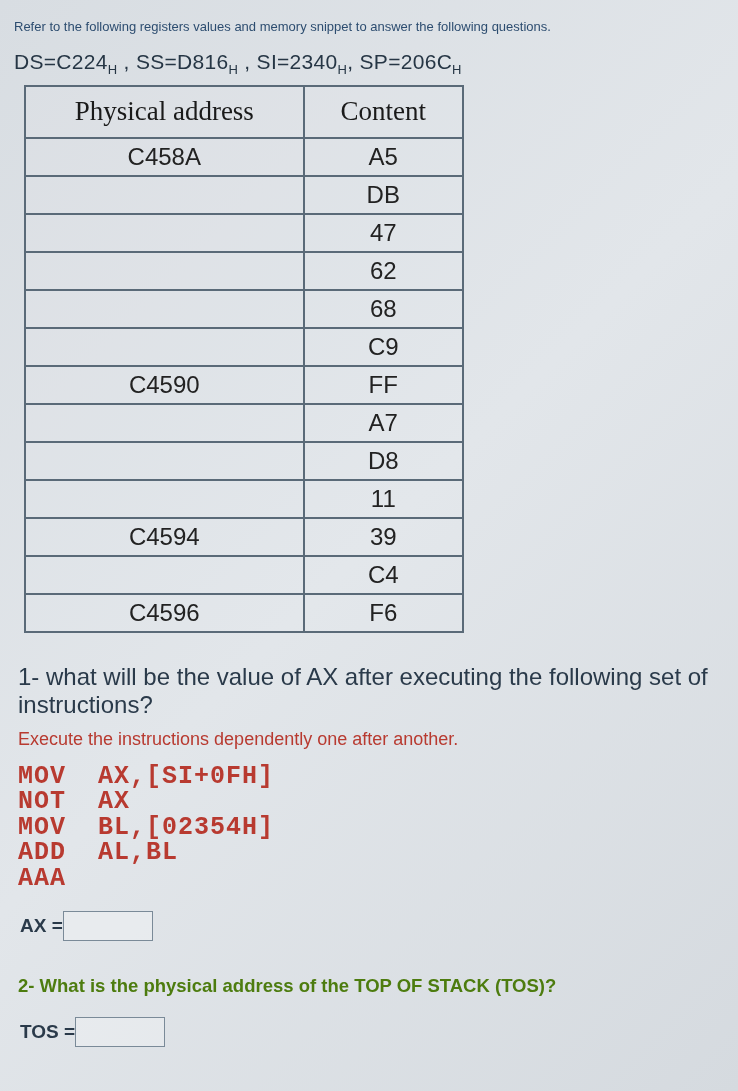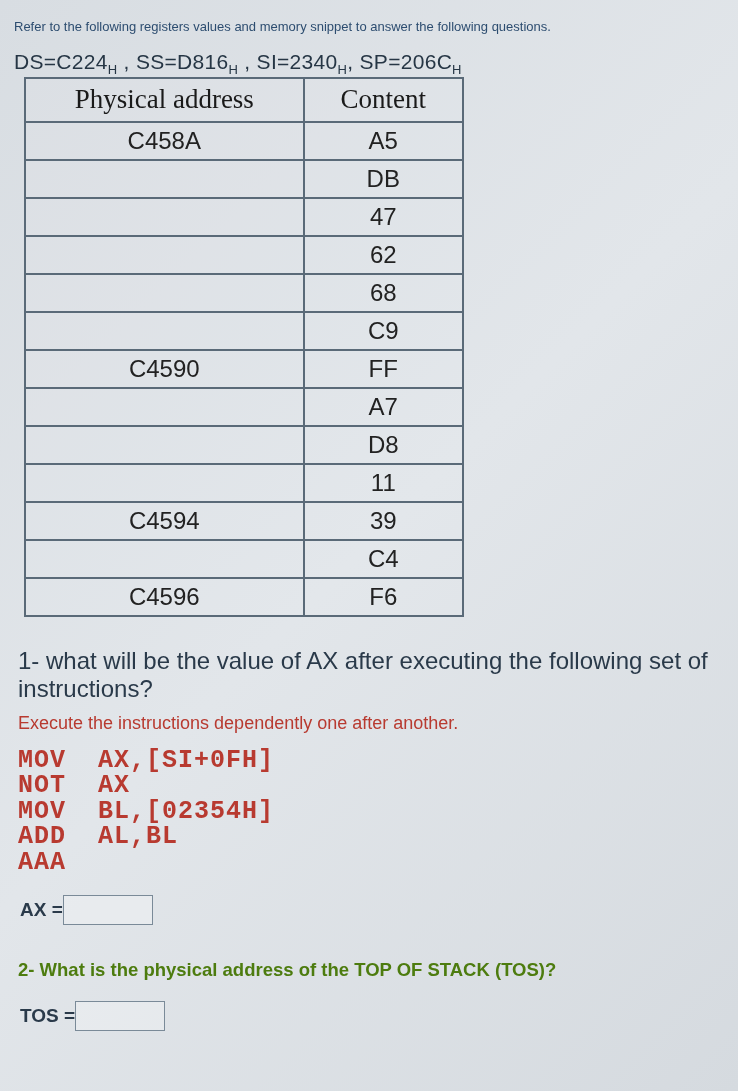--- a/index.html
+++ b/index.html
@@ -15,21 +15,21 @@
   }
   .intro {
     font-size: 13px;
     color: #2d4d70;
     margin-bottom: 14px;
     line-height: 1.35;
   }
   .regs {
     font-size: 21px;
     color: #263645;
-    margin-bottom: 0;
+    margin-bottom: 8px;
     letter-spacing: 0.3px;
   }
   .regs sub { font-size: 13px; vertical-align: sub; }
   table.mem {
     border-collapse: collapse;
     width: 440px;
     margin-left: 10px;
     margin-bottom: 30px;
     background: rgba(255,255,255,0.06);
   }
@@ -37,21 +37,21 @@
     border: 2px solid #5a6a78;
     text-align: center;
     font-size: 24px;
     color: #222;
     height: 38px;
   }
   table.mem th {
     font-weight: normal;
     font-size: 27px;
     font-family: "Times New Roman", serif;
-    height: 44px;
+    height: 52px;
     color: #1a1a1a;
   }
   table.mem th:first-child { width: 280px; }
   table.mem th:last-child { width: 160px; }
   .q1 {
     font-size: 24px;
     color: #2a3a4a;
     margin: 10px 4px 10px 4px;
   }
   .execnote {

